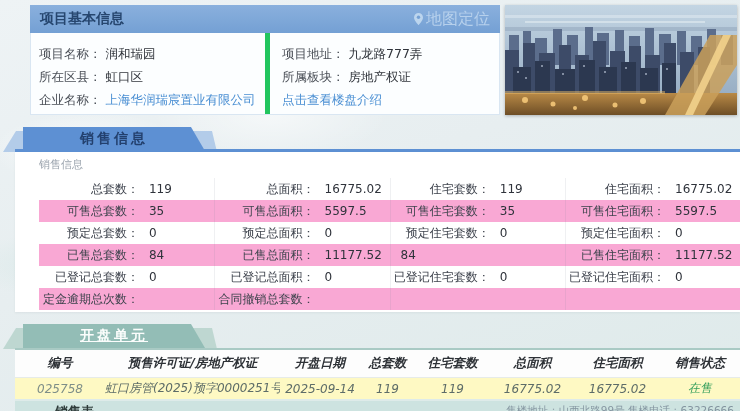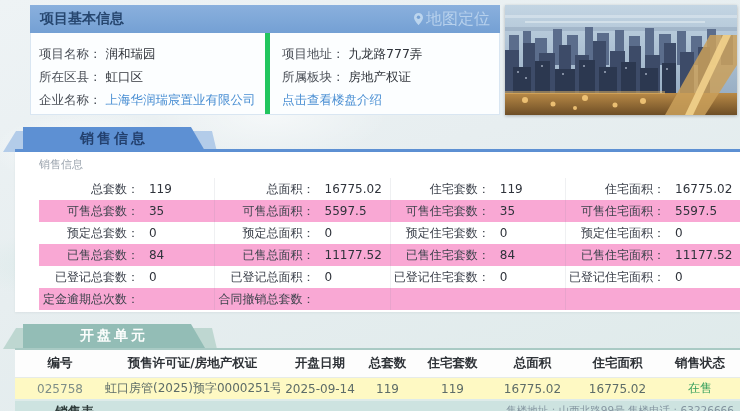--- a/index.html
+++ b/index.html
@@ -37,37 +37,37 @@
   .tab-wrap { position:absolute; width:192px; height:24px; }
   .tab-back { position:absolute; left:-12px; top:4px; width:214px; height:21px;
     clip-path:polygon(13px 0, calc(100% - 5px) 0, 100% 100%, 0 100%); }
   .tab-front { position:absolute; left:8px; top:0; width:182px; height:24px;
     clip-path:polygon(0 0, calc(100% - 14px) 0, 100% 100%, 0 100%);
     display:flex; align-items:center; justify-content:center;
     font-size:14px; font-weight:bold; letter-spacing:3px; }
   .blue .tab-back { background:#b3cce9; }
   .blue .tab-front { background:#5d90d3; color:#23406e; }
   .teal .tab-back { background:#bed7d1; }
-  .teal .tab-front { background:#93bdb6; color:#fbfdfc; }
+  .teal .tab-front { background:#93bdb6; color:#fbfdfc;text-decoration:underline; }
 
   
   .sales-rule { position:absolute; left:15px; top:149px; width:725px; height:3px; background:#5d90d3; }
   .sales-panel { position:absolute; left:15px; top:152px; width:725px; height:160px;
     background:#fff; box-shadow:0 1px 2px rgba(70,90,100,.08); }
   .sales-sub { height:26px; line-height:26px; padding-left:24px; font-size:11px; color:#9aa3ad; }
   .s-row { display:grid; grid-template-columns:repeat(4,1fr); height:22px; align-items:center; font-size:12px;margin-left:24px; }
   .s-row.alt { background:#f9a8d4; }
   .s-cell { display:flex; height:100%; align-items:center; }
   .s-cell + .s-cell { border-left:1px solid rgba(120,135,150,.12); }
   .s-label { width:57%; text-align:right; color:#3e434d; white-space:nowrap; }
   .s-value { padding-left:10px; color:#2f333b; white-space:nowrap; }
 
   
   .open-rule { position:absolute; left:15px; top:348px; width:725px; height:2px; background:#a9cac4; }
-  .open-panel { position:absolute; left:15px; top:350px; width:725px; background:#fff; }
+  .open-panel { position:absolute; left:15px; top:350px; width:725px; background:#fff;font-style:italic; }
   table { width:725px; border-collapse:collapse; table-layout:fixed; }
   th { height:27px; font-size:12.5px; font-weight:bold; color:#2e3237; background:#fdfdfd;
        border-bottom:1px solid #e6ebe9; text-align:center; white-space:nowrap; overflow:hidden; }
   td { height:23px; font-size:12px; color:#5d6c68; background:#fef9c3; text-align:center;
        white-space:nowrap; overflow:hidden; }
   td.id-cell { color:#7e8e88; }
   td.status-cell { color:#38a05e; }
 
   
   .footer-band { position:absolute; left:15px; top:399px; width:725px; height:28px;
@@ -273,21 +273,20 @@
     <div class="s-row alt">
       <div class="s-cell">
           <span class="s-label">已售总套数：</span>
           <span class="s-value">84</span>
         </div>
       <div class="s-cell">
           <span class="s-label">已售总面积：</span>
           <span class="s-value">11177.52</span>
         </div>
       <div class="s-cell">
-          <span class="s-label">已售住宅套数：</span>
           <span class="s-value">84</span>
         </div>
       <div class="s-cell">
           <span class="s-label">已售住宅面积：</span>
           <span class="s-value">11177.52</span>
         </div>
     </div>
     <div class="s-row">
       <div class="s-cell">
           <span class="s-label">已登记总套数：</span>

